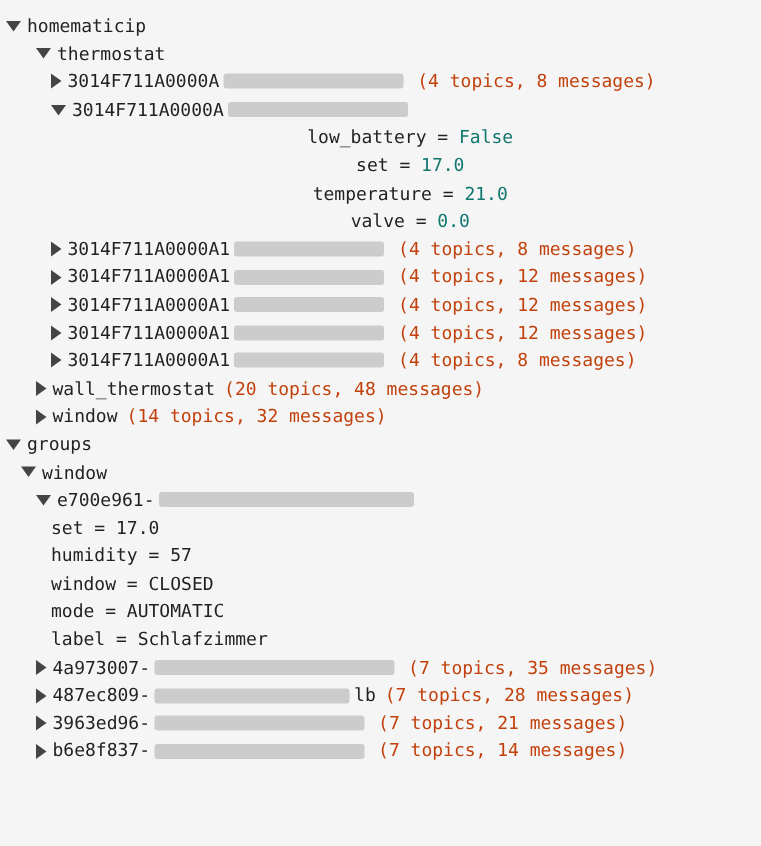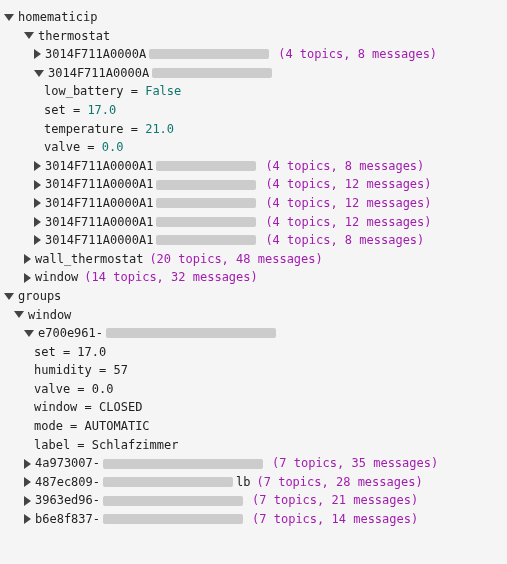--- a/index.html
+++ b/index.html
@@ -17,21 +17,21 @@
       line-height: 1.55;
     }
     .node {
       display: flex;
       align-items: center;
       white-space: nowrap;
     }
     .indent1 { padding-left: 10px; }
     .indent2 { padding-left: 20px; }
     .indent3 { padding-left: 30px; }
-    .indent4 { padding-left: 40px; }
+    .indent4 { padding-left: 40px; justify-content: center; }
     .triangle-down {
       display: inline-block;
       width: 0; height: 0;
       border-left: 5px solid transparent;
       border-right: 5px solid transparent;
       border-top: 7px solid #444;
       margin-right: 4px;
       flex-shrink: 0;
     }
     .triangle-right {
@@ -46,21 +46,21 @@
     .blurred {
       display: inline-block;
       background: #ccc;
       border-radius: 2px;
       height: 10px;
       vertical-align: middle;
       margin: 0 3px;
       flex-shrink: 0;
     }
     .meta {
-      color: #a21caf;
+      color: #c2410c;
       margin-left: 6px;
     }
     .key { color: #222; }
     .val { color: #0f766e; }
   </style>
 </head>
 <body>
 
 <div class="tree">
 
@@ -167,23 +167,20 @@
     <span>e700e961-</span>
     <span class="blurred" style="width:170px;"></span>
   </div>
   <div class="node indent3">
     <span>set&nbsp;=&nbsp;17.0</span>
   </div>
   <div class="node indent3">
     <span>humidity&nbsp;=&nbsp;57</span>
   </div>
   <div class="node indent3">
-    <span>valve&nbsp;=&nbsp;0.0</span>
-  </div>
-  <div class="node indent3">
     <span>window&nbsp;=&nbsp;CLOSED</span>
   </div>
   <div class="node indent3">
     <span>mode&nbsp;=&nbsp;AUTOMATIC</span>
   </div>
   <div class="node indent3">
     <span>label&nbsp;=&nbsp;Schlafzimmer</span>
   </div>
 
   <div class="node indent2">

